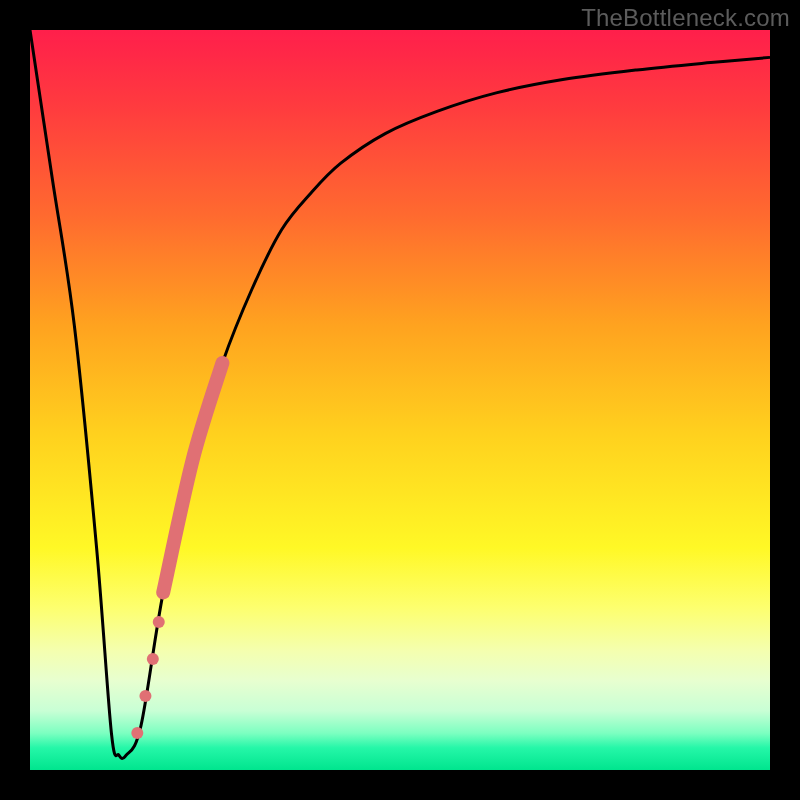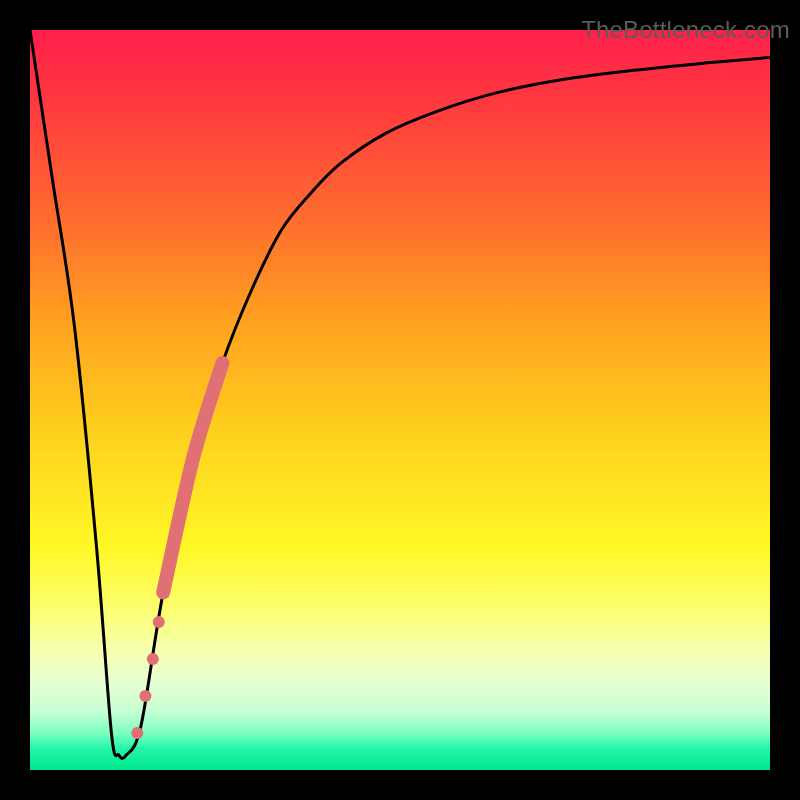--- a/index.html
+++ b/index.html
@@ -34,21 +34,21 @@
       #f4ffb0 84%,
       #e7ffd0 88%,
       #c8ffd5 92%,
       #7dffc1 95%,
       #25f7a8 97%,
       #00e58e 100%
     );
   }
   .watermark {
     position: absolute;
-    top: 16px;
+    top: 4px;
     right: 10px;
     color: #5c5c5c;
     font-size: 24px;
     font-weight: 500;
     letter-spacing: 0.2px;
     user-select: none;
   }
   svg.curve {
     position: absolute;
     left: 0;

